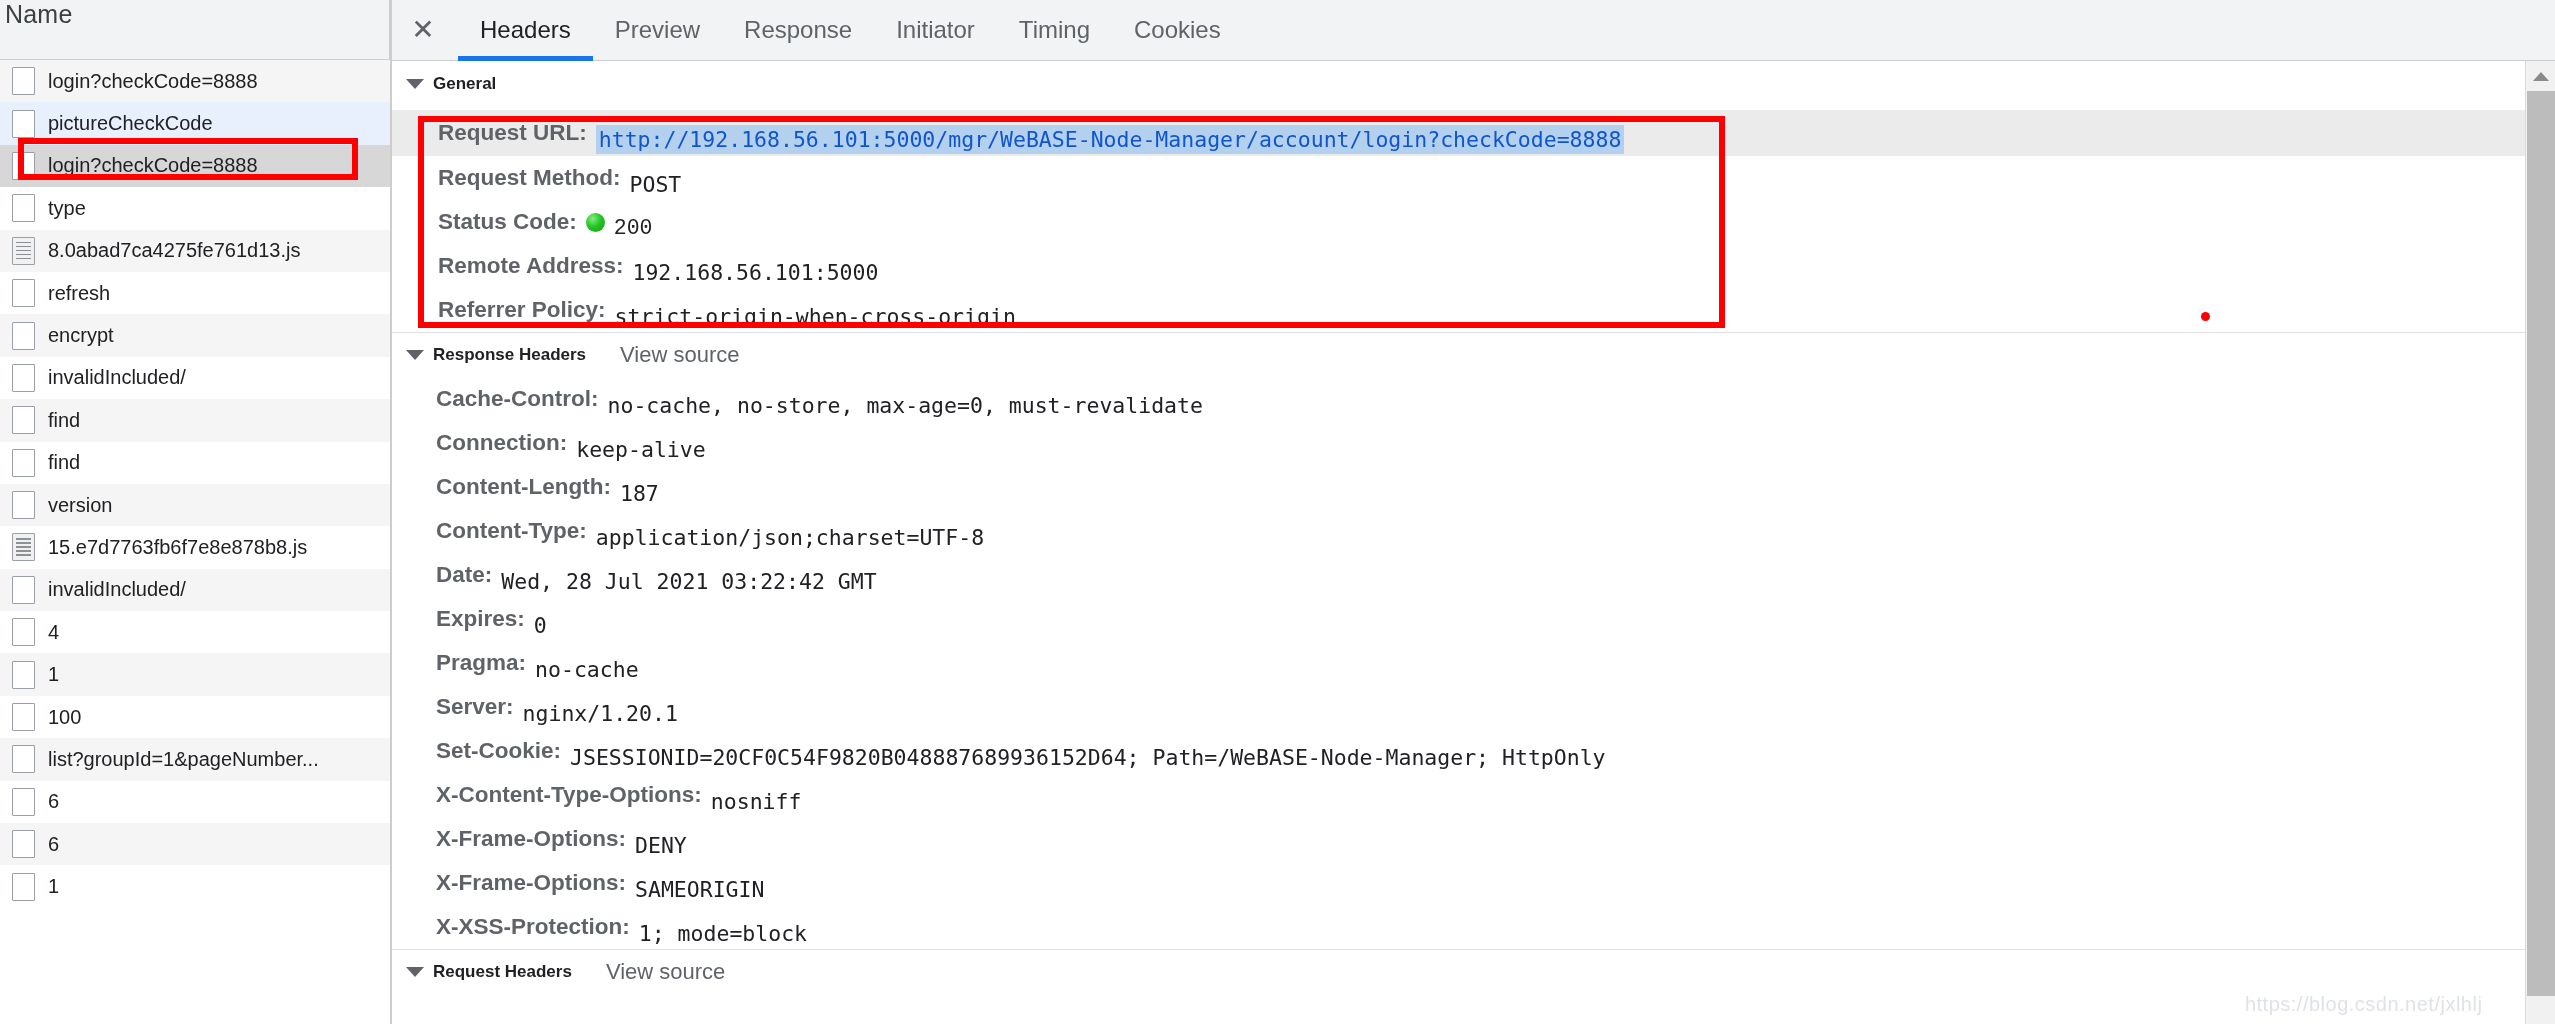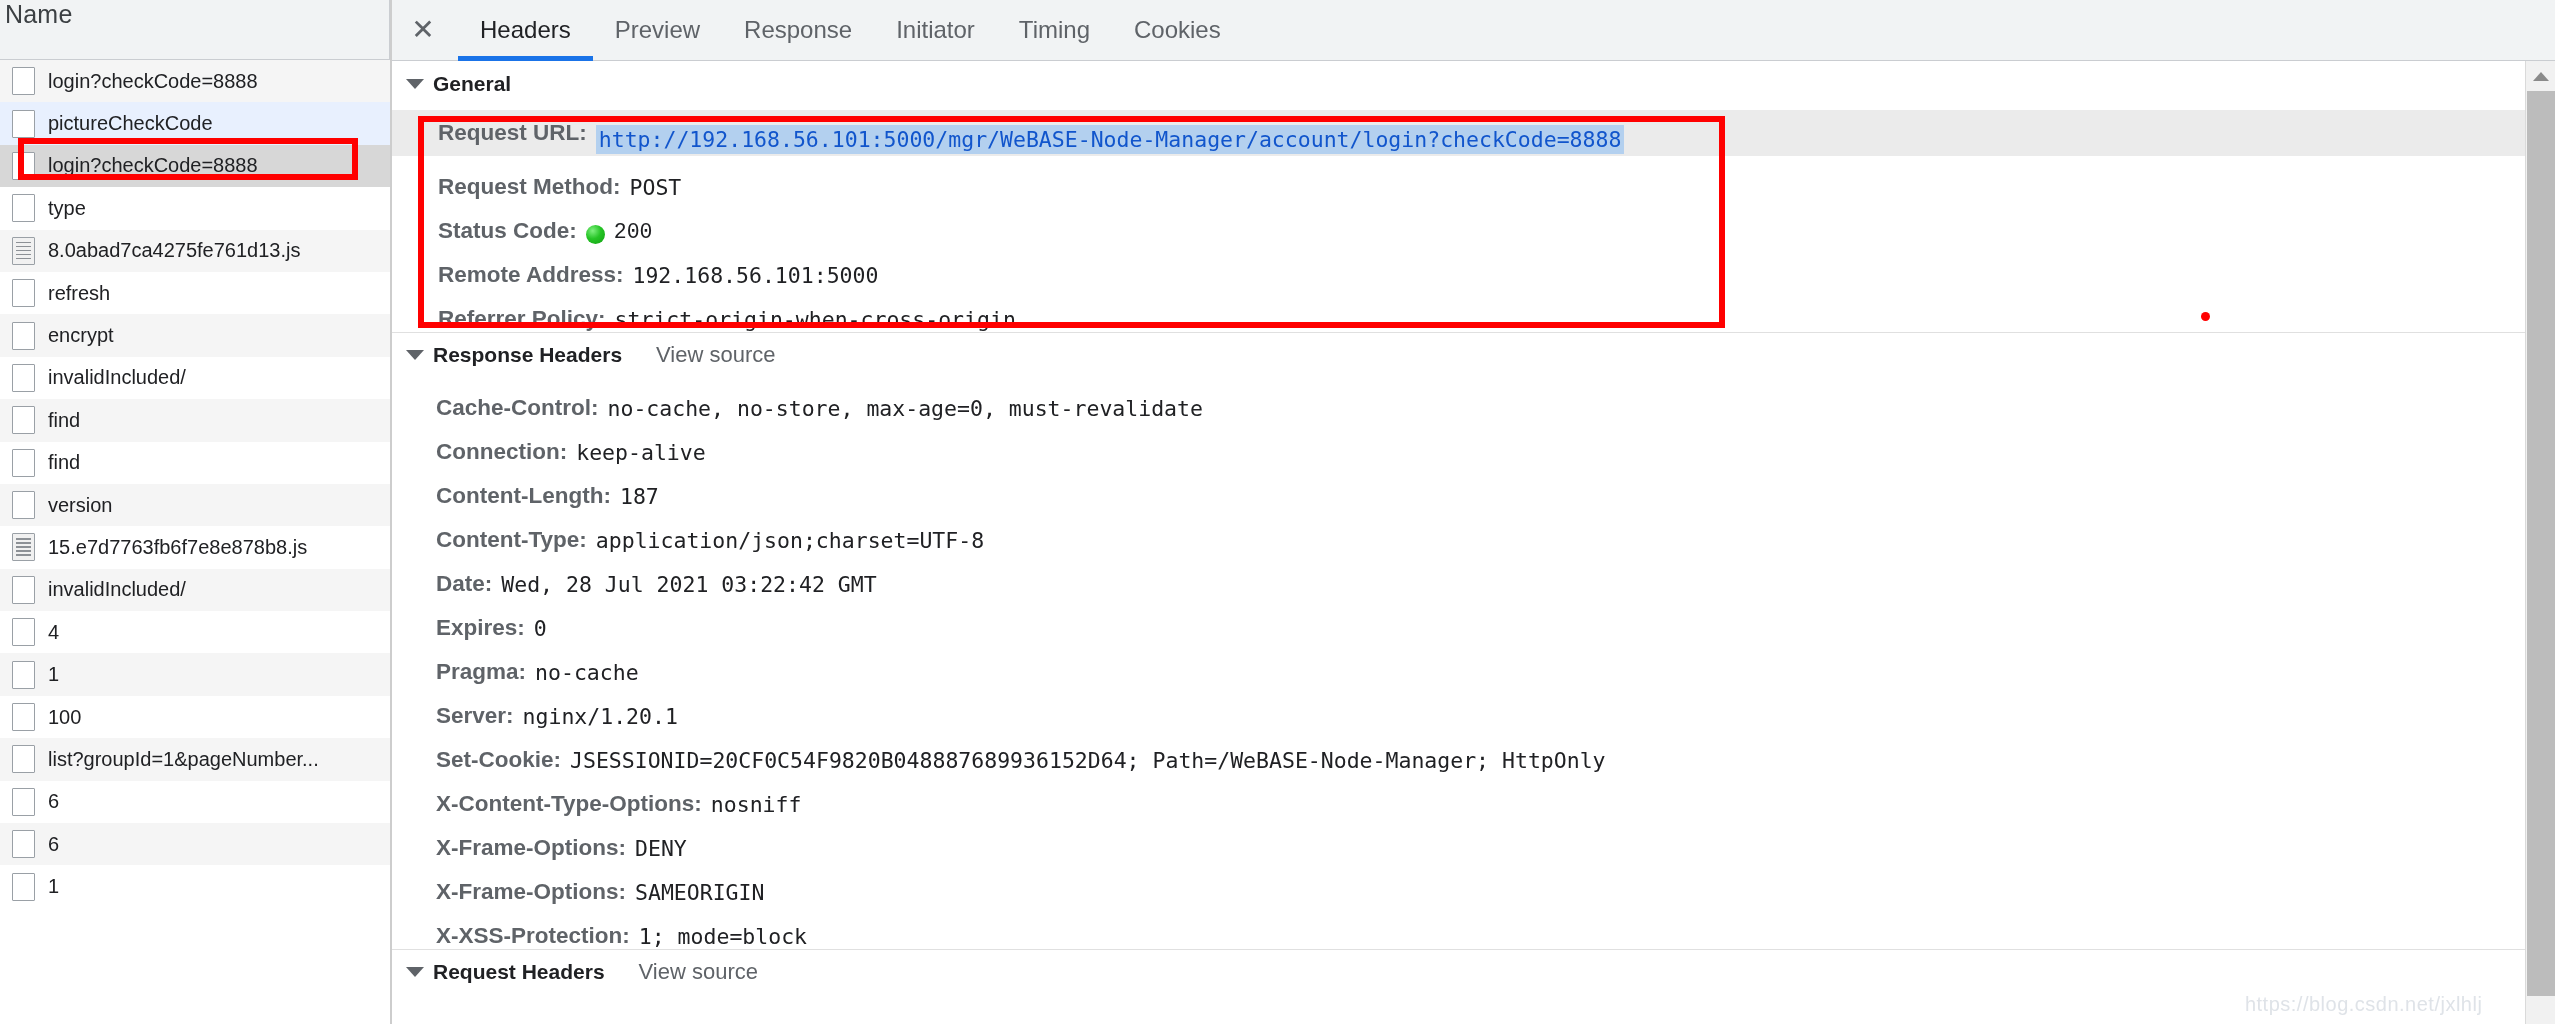--- a/index.html
+++ b/index.html
@@ -179,33 +179,33 @@
   .section-head:first-child { border-top: none; }
   .tri {
     width: 0; height: 0;
     border-left: 9px solid transparent;
     border-right: 9px solid transparent;
     border-top: 10px solid #5f6368;
     margin-right: 9px;
     flex: 0 0 auto;
   }
   .section-title {
-    font-size: 21px;
+    font-size: 17px;
     font-weight: bold;
     color: #202124;
   }
   .view-source {
     font-size: 22px;
     color: #5f6368;
     margin-left: 34px;
   }
 
   .hdr-row {
     display: flex;
-    align-items: flex-end;
+    align-items: center;
     padding: 0 0 0 44px;
     height: 44px;
     font-size: 0;
     white-space: nowrap;
   }
   .hdr-row.general {
     padding-left: 46px;
   }
   .hdr-key {
     font-size: 22.5px;

